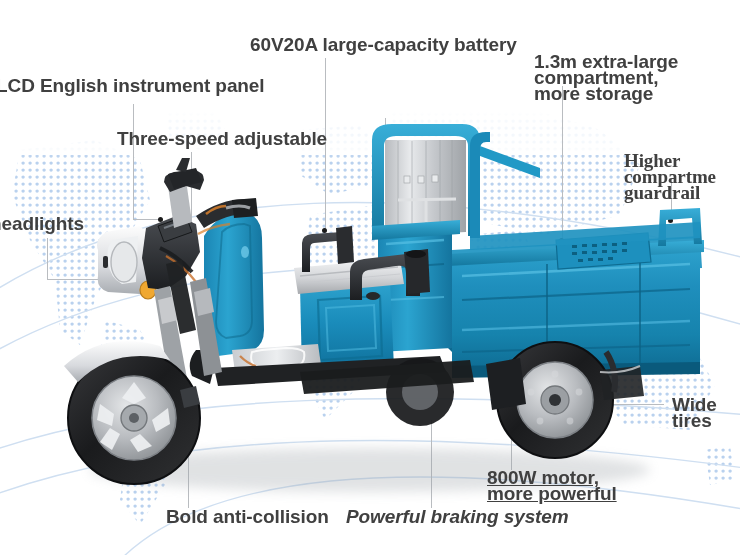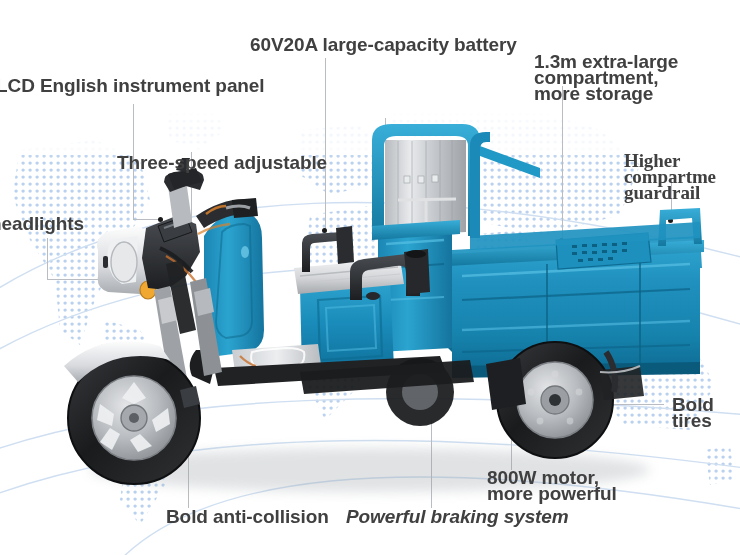--- a/index.html
+++ b/index.html
@@ -386,26 +386,26 @@
 
     <g>
       <ellipse cx="420" cy="392" rx="34" ry="34" fill="#17181a" opacity="0.92"></ellipse>
       <ellipse cx="420" cy="392" rx="18" ry="18" fill="#6b6f73" opacity="0.85"></ellipse>
     </g>
 
     <path d="M300 372 L470 360 L474 382 L304 394 Z" fill="#1a1c1e" opacity="0.95"></path>
   </svg>
 
   <div class="cal" style="left:-4px;top:78px;">LCD English instrument panel</div>
-  <div class="cal" style="left:117px;top:131px;margin-top:24px;">Three-speed adjustable</div>
+  <div class="cal" style="left:117px;top:131px;">Three-speed adjustable</div>
   <div class="cal" style="left:-10px;top:216px;">headlights</div>
   <div class="cal" style="left:250px;top:37px;">60V20A large-capacity battery</div>
   <div class="cal" style="left:534px;top:54px;">1.3m extra-large compartment,
 more storage</div>
   <div class="cal" style="left:624px;top:153px;font-family:Liberation Serif, serif;">Higher compartme
 guardrail</div>
-  <div class="cal" style="left:672px;top:397px;">Bold tires</div>
-  <div class="cal" style="left:487px;top:470px;">800W motor,
+  <div class="cal" style="left:672px;top:397px;">Wide tires</div>
+  <div class="cal" style="left:487px;top:470px;text-decoration:underline;">800W motor,
 more powerful</div>
   <div class="cal" style="left:346px;top:509px;font-style:italic;">Powerful braking system</div>
   <div class="cal" style="left:126px;top:509px;margin-left:40px;">Bold anti-collision</div>
 
 </div>
 
 </body></html>

